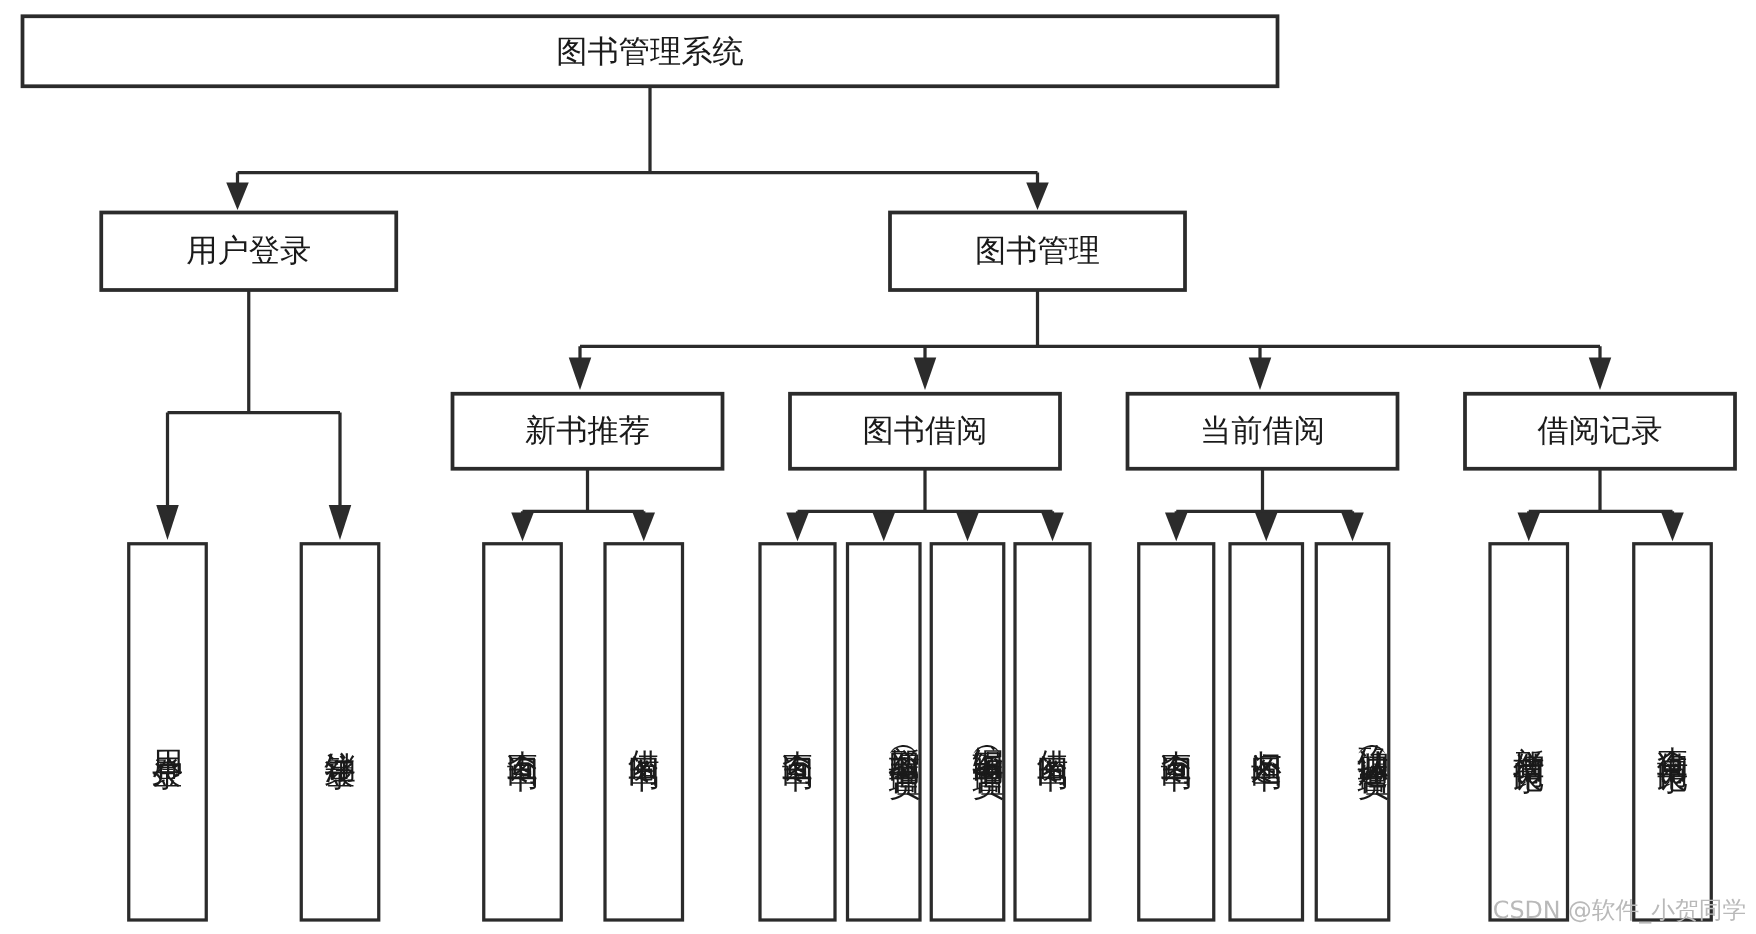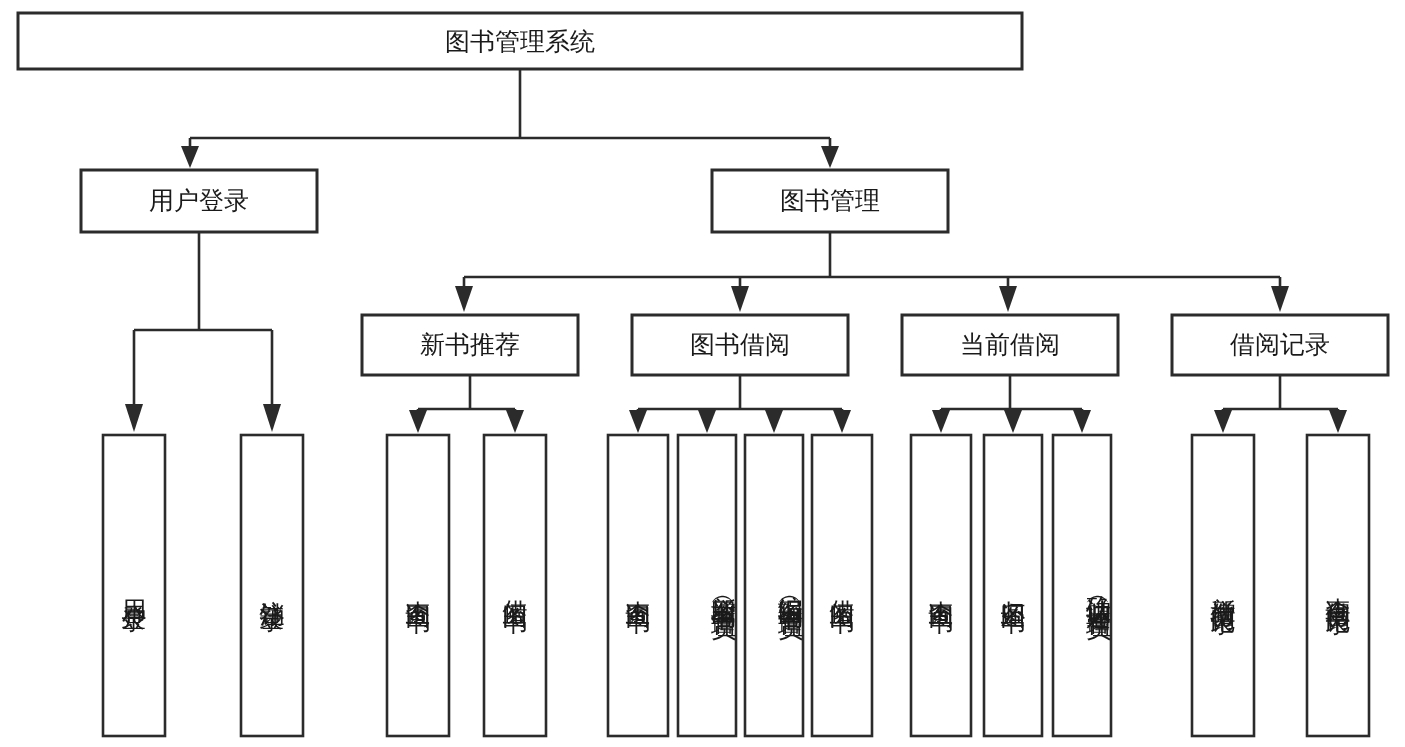--- a/index.html
+++ b/index.html
@@ -222,14 +222,15 @@
   <div class="vlabel" style="left:608px; top:435px; width:60px; height:301px;">查询图书</div>
   <div class="vlabel" style="left:678px; top:435px; width:58px; height:301px; align-items:flex-start; padding-top:8px; box-sizing:border-box;">新增图书（管理员）</div>
   <div class="vlabel" style="left:745px; top:435px; width:58px; height:301px; align-items:flex-start; padding-top:8px; box-sizing:border-box;">编辑图书（管理员）</div>
   <div class="vlabel" style="left:812px; top:435px; width:60px; height:301px;">借阅图书</div>
   <div class="vlabel" style="left:911px; top:435px; width:60px; height:301px;">查询图书</div>
   <div class="vlabel" style="left:984px; top:435px; width:58px; height:301px;">归还图书</div>
   <div class="vlabel" style="left:1053px; top:435px; width:58px; height:301px; align-items:flex-start; padding-top:8px; box-sizing:border-box;">确认归还（管理员）</div>
   <div class="vlabel" style="left:1192px; top:435px; width:62px; height:301px;">新增借阅记录</div>
   <div class="vlabel" style="left:1307px; top:435px; width:62px; height:301px;">查询借阅记录</div>
 
+  <div class="watermark">CSDN @软件_小贺同学</div>
 
 </div>
 
 </body></html>

